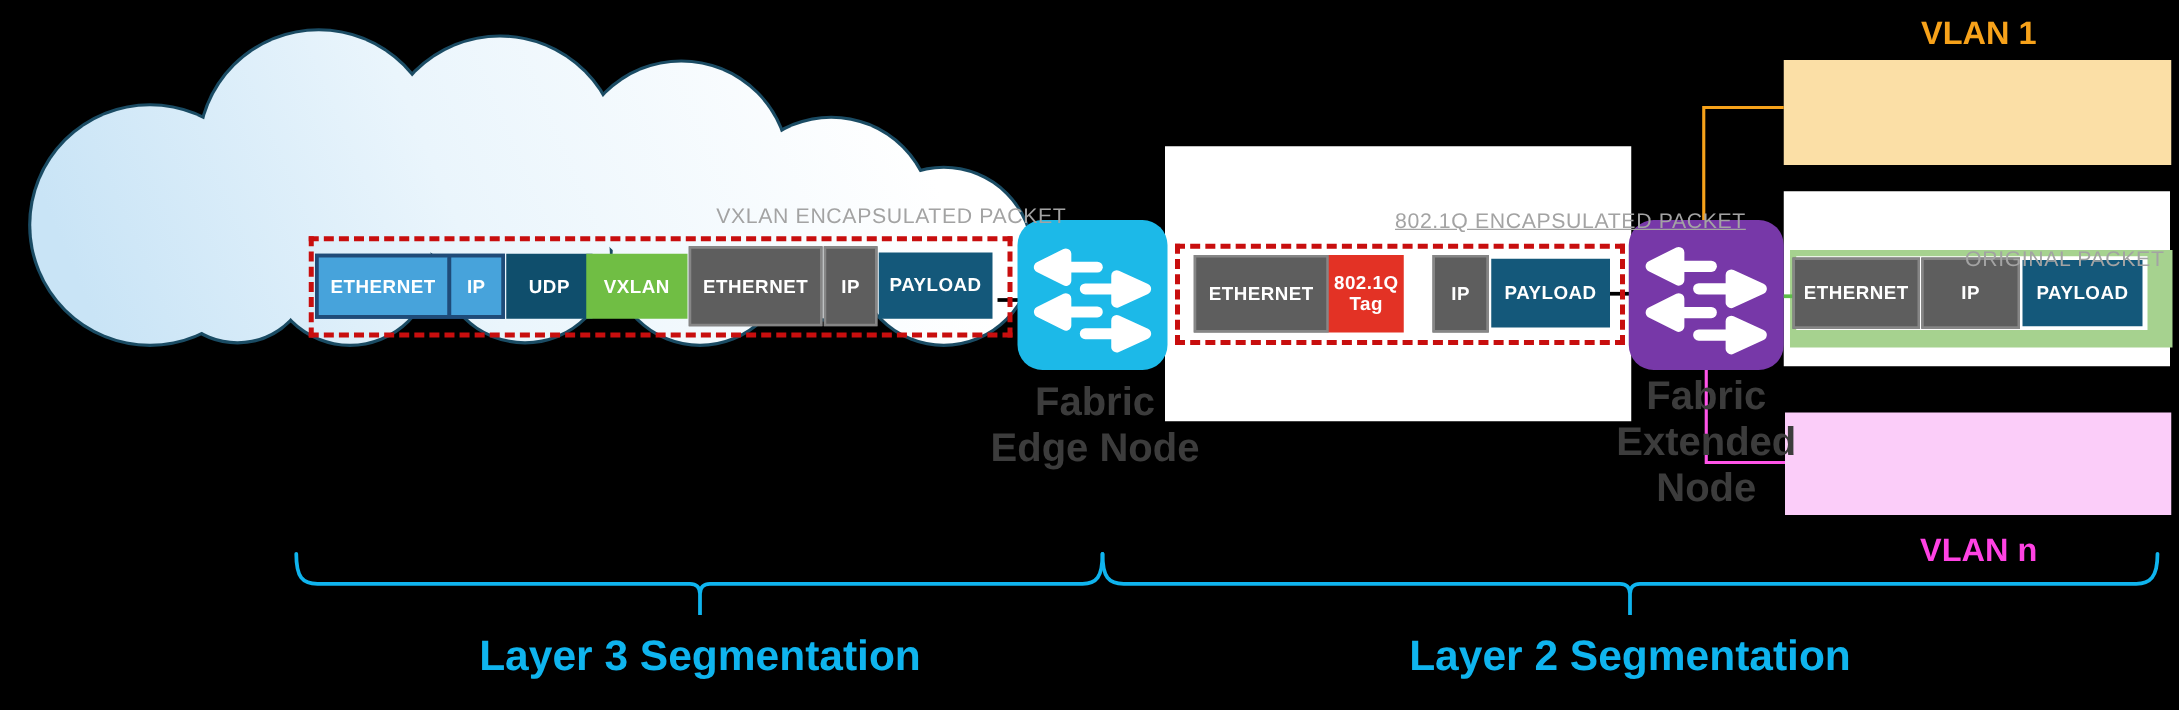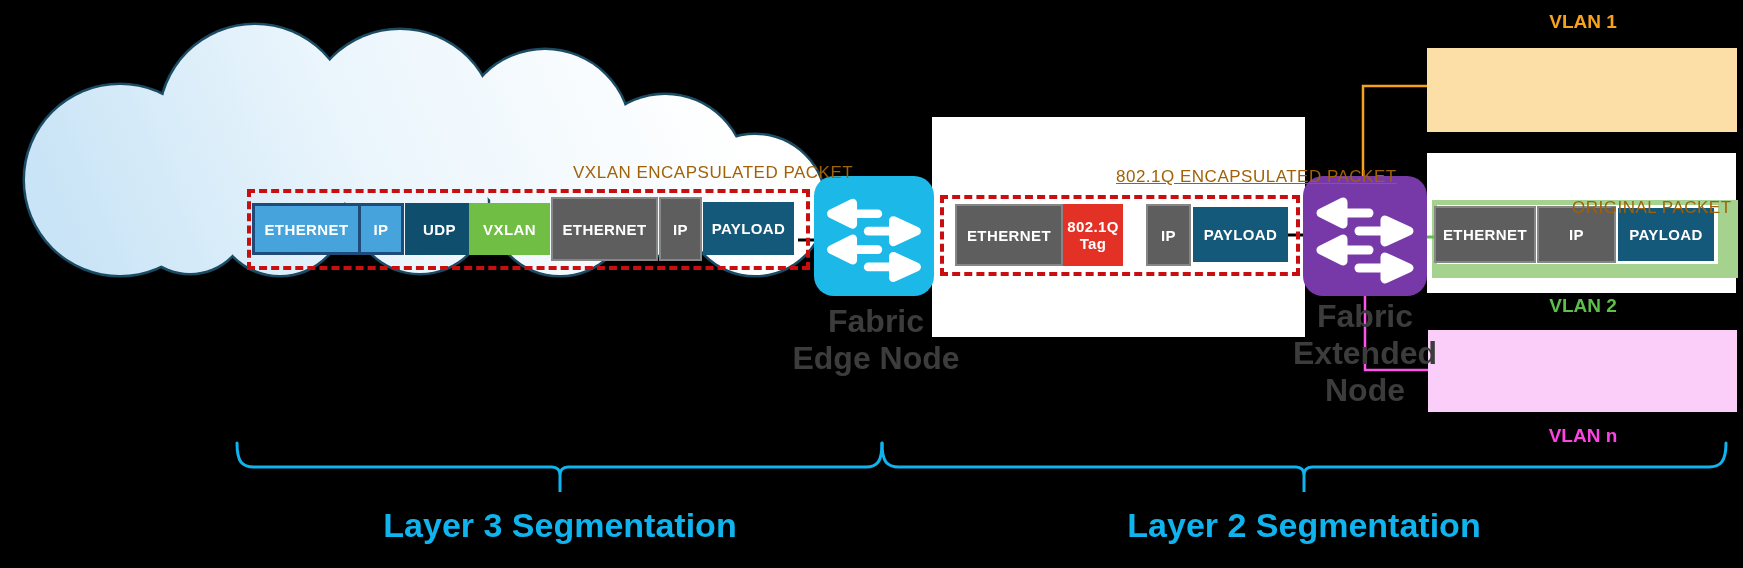--- a/index.html
+++ b/index.html
@@ -27,24 +27,24 @@
   .blue-inner{background:#47A3DB;display:flex;align-items:center;justify-content:center;
               color:#fff;font-weight:bold;font-size:15px;letter-spacing:.4px;}
 
   .dashed-red{position:absolute;border:4px dashed #C80E0E;background:transparent;z-index:6;}
 
   
   .node{position:absolute;width:120px;height:120px;border-radius:20px;z-index:7;}
   .node-cyan{background:#1CB9E8;}
   .node-purple{background:#7738A8;}
 
-  .pkt-label{position:absolute;color:#a16207;font-size:17px;letter-spacing:.5px;white-space:nowrap;z-index:8;}
+  .pkt-label{position:absolute;color:#a3a3a3;font-size:17px;letter-spacing:.5px;white-space:nowrap;z-index:8;}
   .node-label{position:absolute;color:#3C3C3C;font-size:32px;font-weight:bold;text-align:center;
               line-height:37px;z-index:8;}
-  .vlan-label{position:absolute;font-size:19px;font-weight:bold;text-align:center;white-space:nowrap;z-index:8;}
+  .vlan-label{position:absolute;font-size:26px;font-weight:bold;text-align:center;white-space:nowrap;z-index:8;}
   .seg-label{position:absolute;color:#0FB4EE;font-size:34px;font-weight:bold;text-align:center;white-space:nowrap;z-index:8;}
   .z2{z-index:2}.z3{z-index:3}.z4{z-index:4}.z5{z-index:5}.z6{z-index:6}
 </style>
 </head>
 <body>
 
 <div id="stage">
 
   <svg class="abs" style="left:0;top:0;z-index:1" width="1743" height="568" viewBox="0 0 1743 568">
     <defs>
@@ -154,19 +154,18 @@
         <line x1="66" y1="74" x2="38" y2="74"></line>
           <path d="M40,63 L18,74 L40,85 Z"></path>
         <line x1="56" y1="92" x2="84" y2="92"></line>
           <path d="M82,81 L106,92 L82,103 Z"></path>
       </g>
     </svg>
   </div>
   <div class="node-label" style="left:1285px;top:298px;width:160px;">Fabric Extended Node</div>
 
   <div class="vlan-label" style="left:1483px;top:11px;width:200px;color:#F7A21A;">VLAN 1</div>
-  <div class="vlan-label" style="left:1483px;top:295px;width:200px;color:#5DBE49;">VLAN 2</div>
   <div class="vlan-label" style="left:1483px;top:425px;width:200px;color:#FF42E3;">VLAN n</div>
 
   <div class="seg-label" style="left:360px;top:506px;width:400px;">Layer 3 Segmentation</div>
   <div class="seg-label" style="left:1104px;top:506px;width:400px;">Layer 2 Segmentation</div>
 
 </div>
 
 </body></html>

